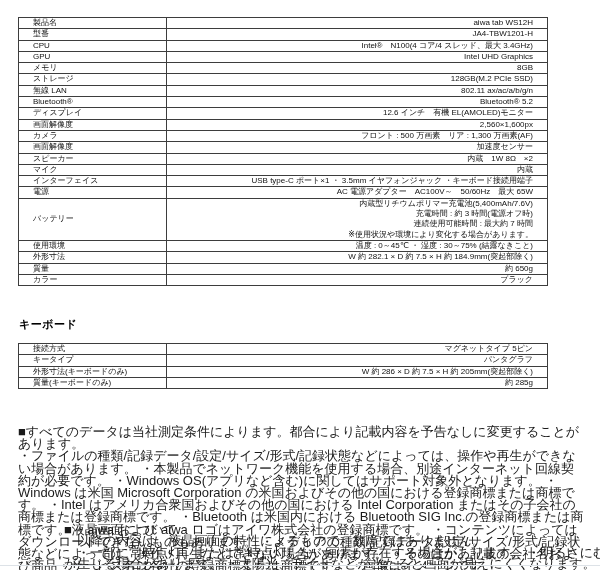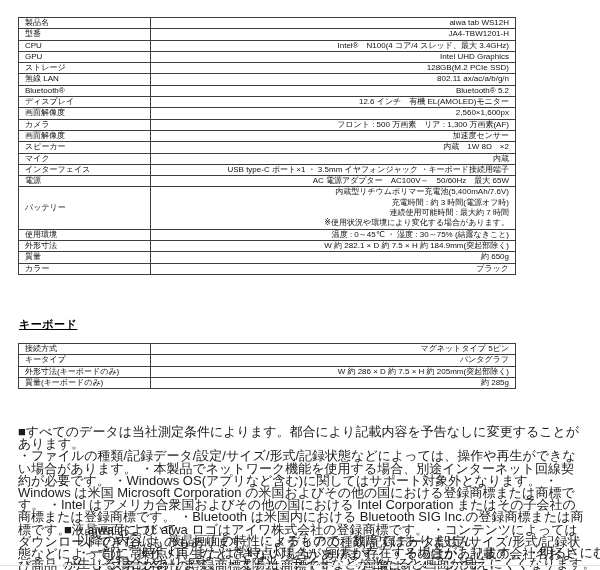--- a/index.html
+++ b/index.html
@@ -21,38 +21,37 @@
     border-collapse: collapse;
     table-layout: fixed;
     width: 487px;
     border: 1.5px solid #2e2e2e;
     background: #ffffff;
   }
   table.spec td {
     border: 1px solid #3d3d3d;
     font-size: 8px;
     line-height: 10.3px;
-    padding: 0 6px;
+    padding: 0 14px;
     height: 10px;
     vertical-align: middle;
     white-space: pre-line;
     overflow: hidden;
   }
   table.spec td.label-cell { width: 119px; }
   table.spec td.value-cell { width: 352px; text-align: right; }
   #main-spec-table { top: 17px; }
   #keyboard-heading {
     position: absolute;
     left: 19px;
     top: 317px;
     font-size: 11px;
     font-weight: bold;
     letter-spacing: 0.5px;
     color: #000000;
-    text-decoration: underline;
   }
   #keyboard-spec-table { top: 343px; }
   .notes {
     position: absolute;
     left: 18px;
     width: 566px;
     font-size: 13px;
     line-height: 12.2px;
     white-space: pre-line;
     color: #1a1a1a;
@@ -82,20 +81,24 @@
         <td class="label-cell">型番</td>
         <td class="value-cell">JA4-TBW1201-H</td>
       </tr>
   <tr>
         <td class="label-cell">CPU</td>
         <td class="value-cell">Intel®　N100(4 コア/4 スレッド、最大 3.4GHz)</td>
       </tr>
   <tr>
         <td class="label-cell">GPU</td>
         <td class="value-cell">Intel UHD Graphics</td>
+      </tr>
+  <tr>
+        <td class="label-cell">メモリ</td>
+        <td class="value-cell">8GB</td>
       </tr>
   <tr>
         <td class="label-cell">ストレージ</td>
         <td class="value-cell">128GB(M.2 PCIe SSD)</td>
       </tr>
   <tr>
         <td class="label-cell">無線 LAN</td>
         <td class="value-cell">802.11 ax/ac/a/b/g/n</td>
       </tr>
   <tr>

